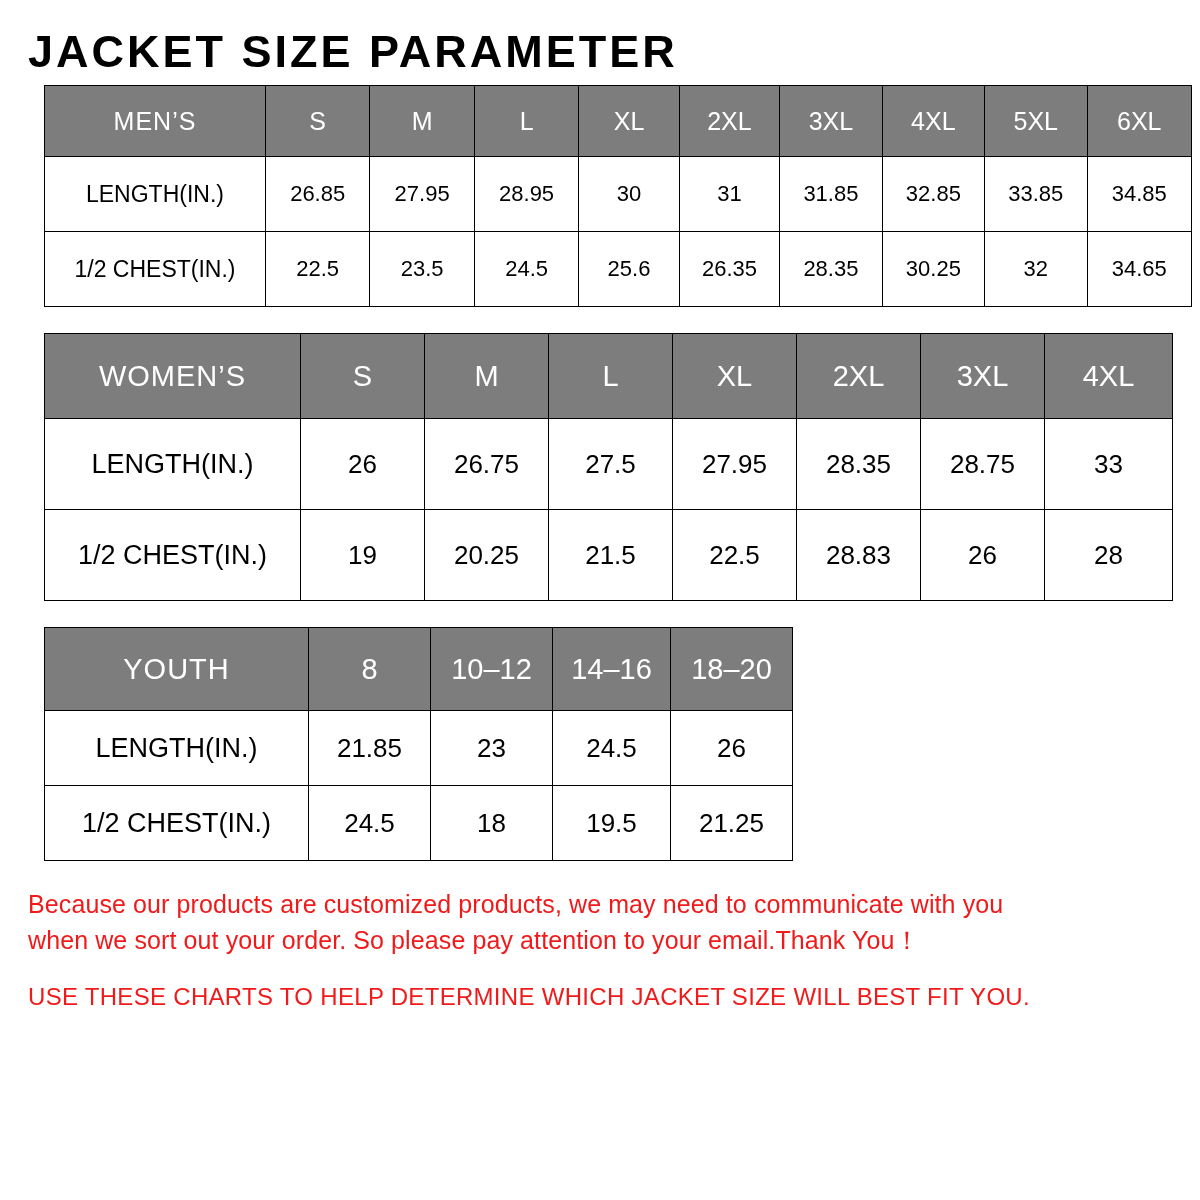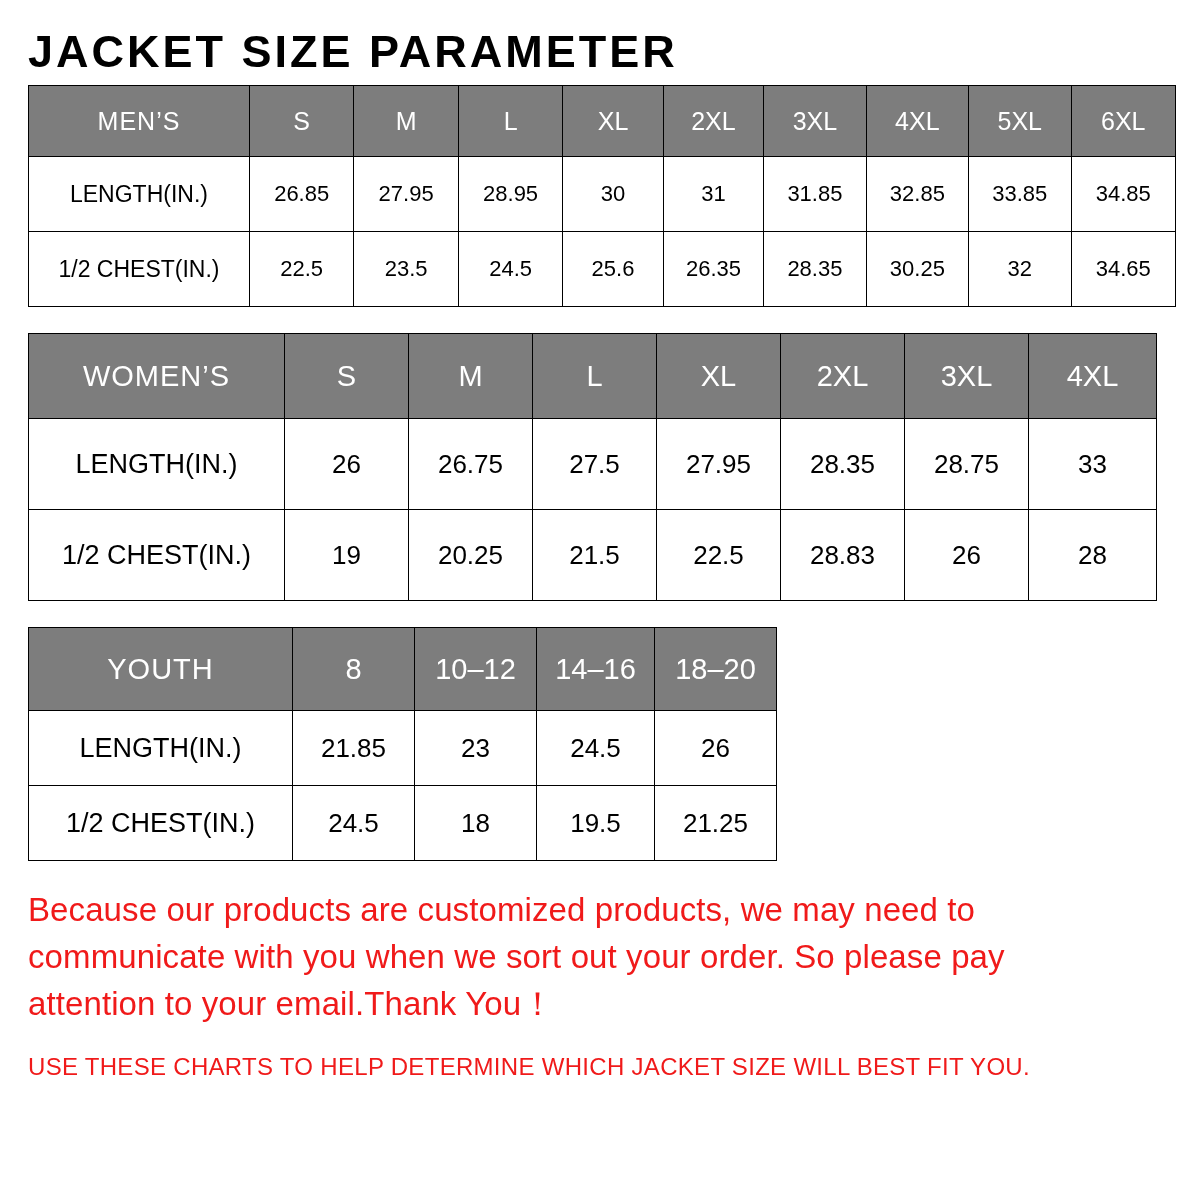--- a/index.html
+++ b/index.html
@@ -34,20 +34,21 @@
     font-size: 23px;
     line-height: 1.32;
     letter-spacing: 0.2px;
     margin: 0 0 22px 0;
     max-width: 1000px;
   }
   table {
     border-collapse: collapse;
     table-layout: fixed;
     margin-bottom: 26px;
+    margin-left: 16px;
   }
   table td {
     border: 1px solid #000;
     text-align: center;
     vertical-align: middle;
     background: #fff;
     color: #000;
   }
   .hdr td {
     background: #7d7d7d;
@@ -75,21 +76,21 @@
     width: 748px;
     padding-left: 11px;
   }
   #tbl-youth .hdr td { height: 80px; font-size: 29px; }
   #tbl-youth tr td { height: 72px; font-size: 26px; }
   #tbl-youth .hdr td.rowlabel { font-size: 29px; letter-spacing: 1px; }
   #tbl-youth .rowlabel { font-size: 27px; }
 
   .footer-note {
     color: #f01a1a;
-    font-size: 33px;
+    font-size: 25px;
     line-height: 1.42;
     letter-spacing: 0.1px;
     margin: 6px 0 0 0;
     max-width: 1130px;
   }
   .footer-note.second {
     margin-top: 22px;
     font-size: 24px;
     letter-spacing: 0.3px;
   }

